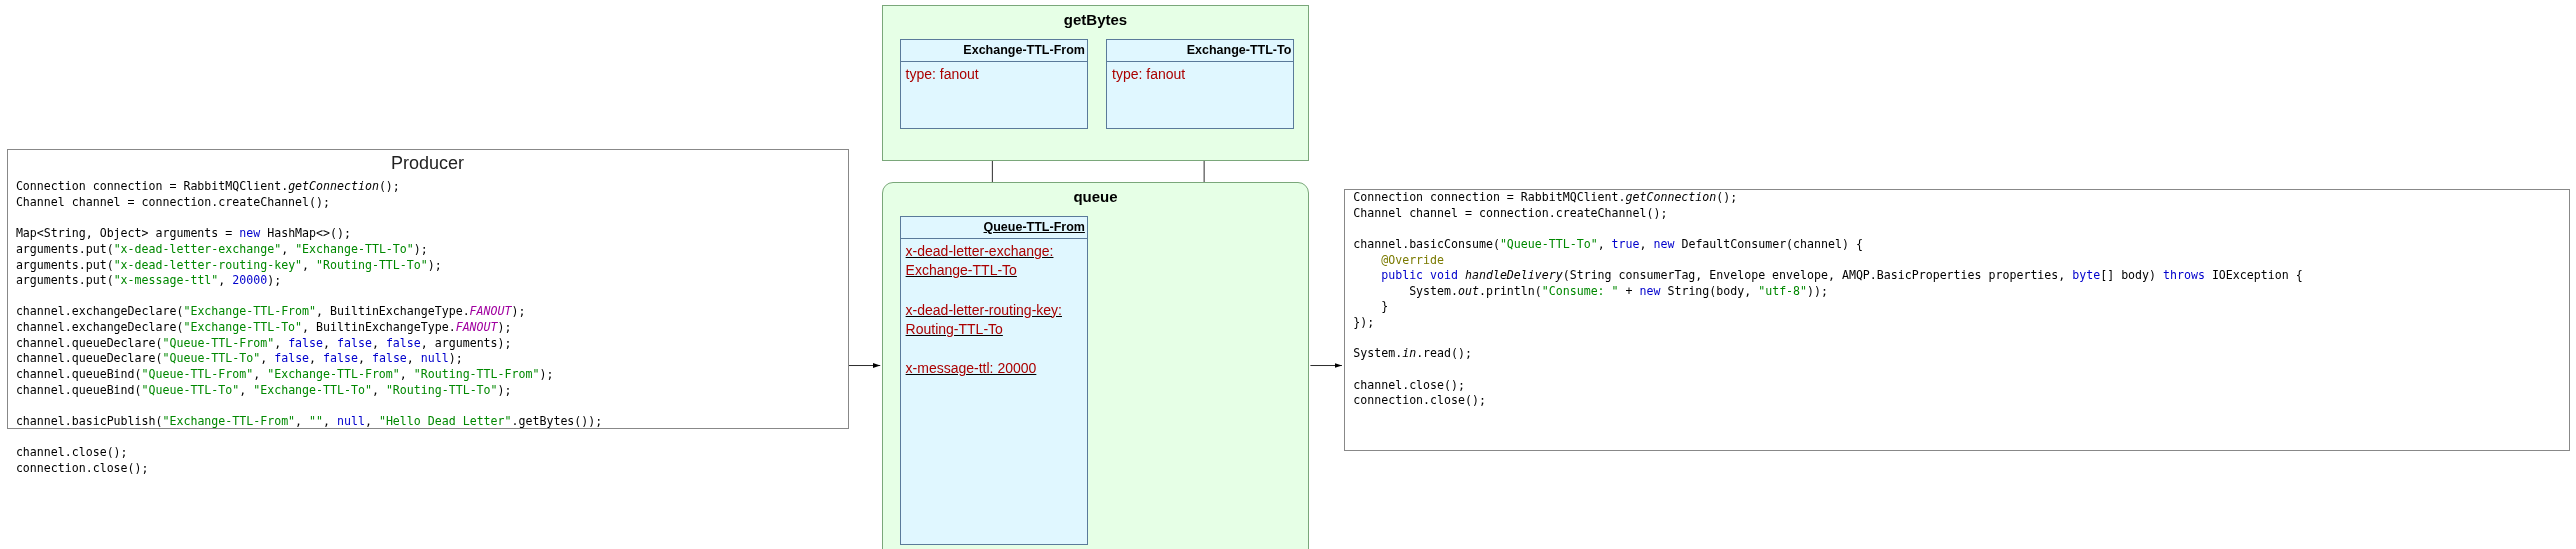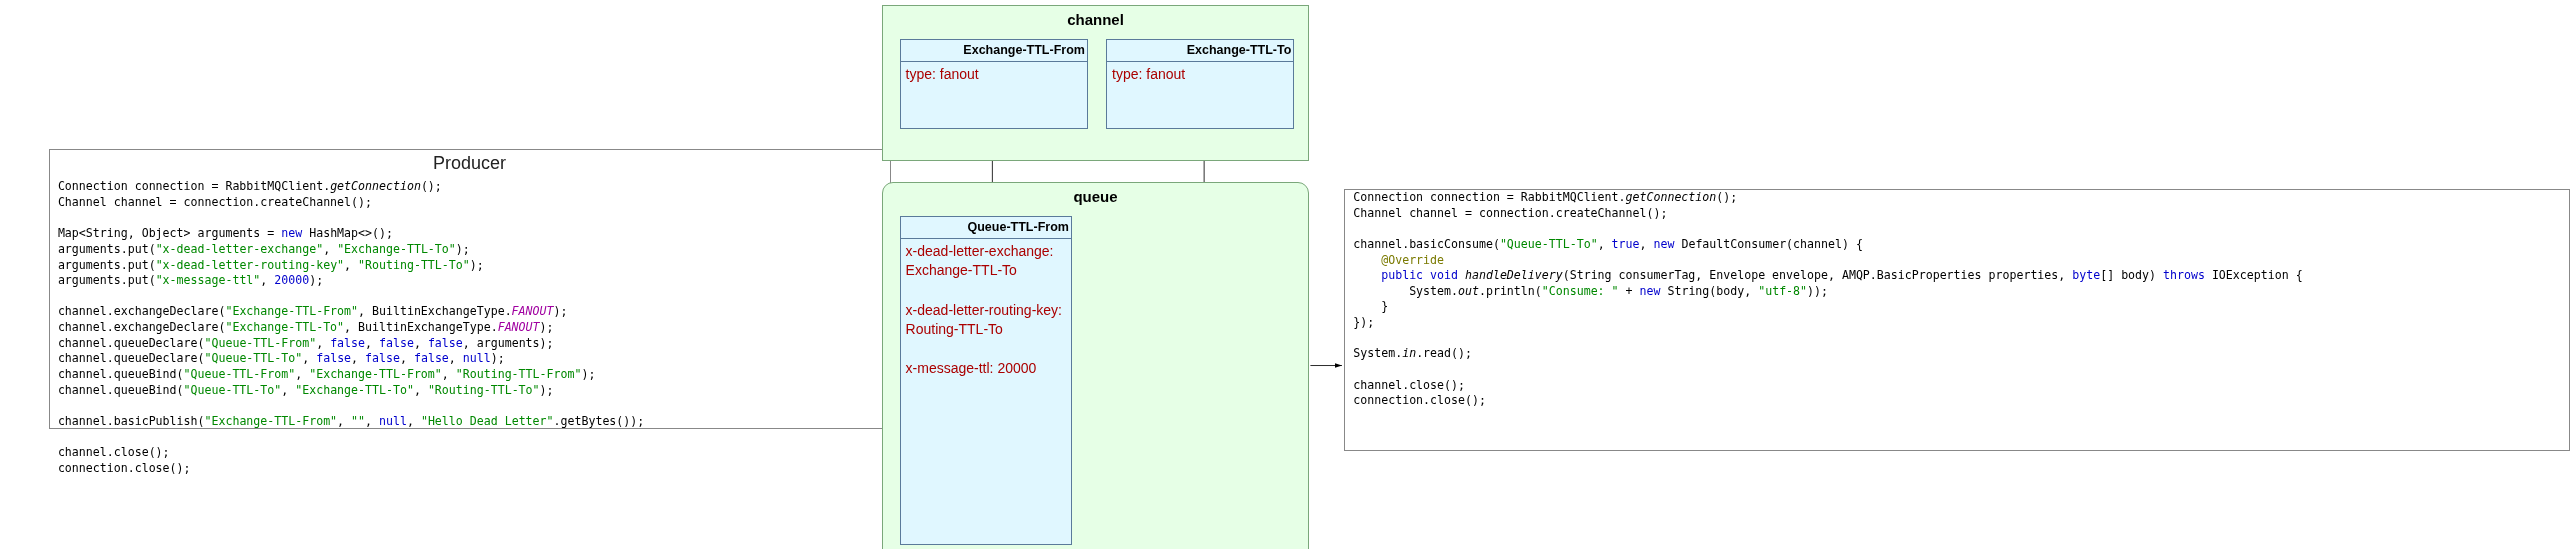--- a/index.html
+++ b/index.html
@@ -87,21 +87,21 @@
 
   <line x1="1022" y1="440" x2="1060" y2="440" stroke="#000" stroke-width="1" marker-end="url(#arrow)"></line>
 
   <line x1="1195" y1="154" x2="1195" y2="254" stroke="#000" stroke-width="1"></line>
 
   <line x1="1450" y1="154" x2="1450" y2="254" stroke="#000" stroke-width="1"></line>
 
   <line x1="1578" y1="440" x2="1616" y2="440" stroke="#000" stroke-width="1" marker-end="url(#arrow)"></line>
 </svg>
 
-<div class="box" style="left:6.6px; top:149px; width:842px; height:280px;margin-left:42px;">
+<div class="box" style="left:6.6px; top:149px; width:842px; height:280px;">
   <div class="panel-title">Producer</div>
   <pre class="code">Connection connection = RabbitMQClient.<span class="c-it">getConnection</span>();
 Channel channel = connection.createChannel();
 
 Map&lt;String, Object&gt; arguments = <span class="c-kw">new</span> HashMap&lt;&gt;();
 arguments.put(<span class="c-str">"x-dead-letter-exchange"</span>, <span class="c-str">"Exchange-TTL-To"</span>);
 arguments.put(<span class="c-str">"x-dead-letter-routing-key"</span>, <span class="c-str">"Routing-TTL-To"</span>);
 arguments.put(<span class="c-str">"x-message-ttl"</span>, <span class="c-num">20000</span>);
 
 channel.exchangeDeclare(<span class="c-str">"Exchange-TTL-From"</span>, BuiltinExchangeType.<span class="c-pur">FANOUT</span>);
@@ -111,34 +111,34 @@
 channel.queueBind(<span class="c-str">"Queue-TTL-From"</span>, <span class="c-str">"Exchange-TTL-From"</span>, <span class="c-str">"Routing-TTL-From"</span>);
 channel.queueBind(<span class="c-str">"Queue-TTL-To"</span>, <span class="c-str">"Exchange-TTL-To"</span>, <span class="c-str">"Routing-TTL-To"</span>);
 
 channel.basicPublish(<span class="c-str">"Exchange-TTL-From"</span>, <span class="c-str">""</span>, <span class="c-kw">null</span>, <span class="c-str">"Hello Dead Letter"</span>.getBytes());
 
 channel.close();
 connection.close();</pre>
 </div>
 
 <div class="group" style="left:882px; top:5px; width:427px; height:156px;">
-  <div class="group-title">channel</div>
+  <div class="group-title">getBytes</div>
   <div class="node" style="left:16.6px; top:33px; width:188px; height:90px;">
     <div class="node-title">Exchange-TTL-From</div>
     <div class="node-body">type: fanout</div>
   </div>
   <div class="node" style="left:223px; top:33px; width:188px; height:90px;">
     <div class="node-title">Exchange-TTL-To</div>
     <div class="node-body">type: fanout</div>
   </div>
 </div>
 
 <div class="group" style="left:882px; top:182px; width:427px; height:379px;border-radius:11px;">
   <div class="group-title">queue</div>
-  <div class="node" style="left:16.6px; top:33px; width:172px; height:329px;">
+  <div class="node" style="left:16.6px; top:33px; width:188px; height:329px;text-decoration:underline;">
     <div class="node-title">Queue-TTL-From</div>
     <div class="node-body">x-dead-letter-exchange:<br>Exchange-TTL-To<br><br>x-dead-letter-routing-key:<br>Routing-TTL-To<br><br>x-message-ttl: 20000</div>
   </div>
 </div>
 
 <div class="box" style="left:1344px; top:189px; width:1226px; height:262px;">
   <pre class="code">Connection connection = RabbitMQClient.<span class="c-it">getConnection</span>();
 Channel channel = connection.createChannel();
 
 channel.basicConsume(<span class="c-str">"Queue-TTL-To"</span>, <span class="c-kw">true</span>, <span class="c-kw">new</span> DefaultConsumer(channel) {

